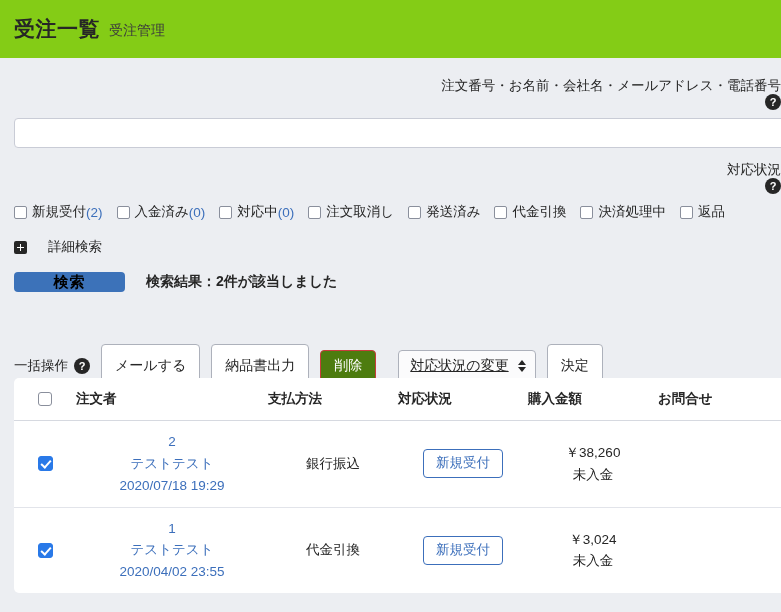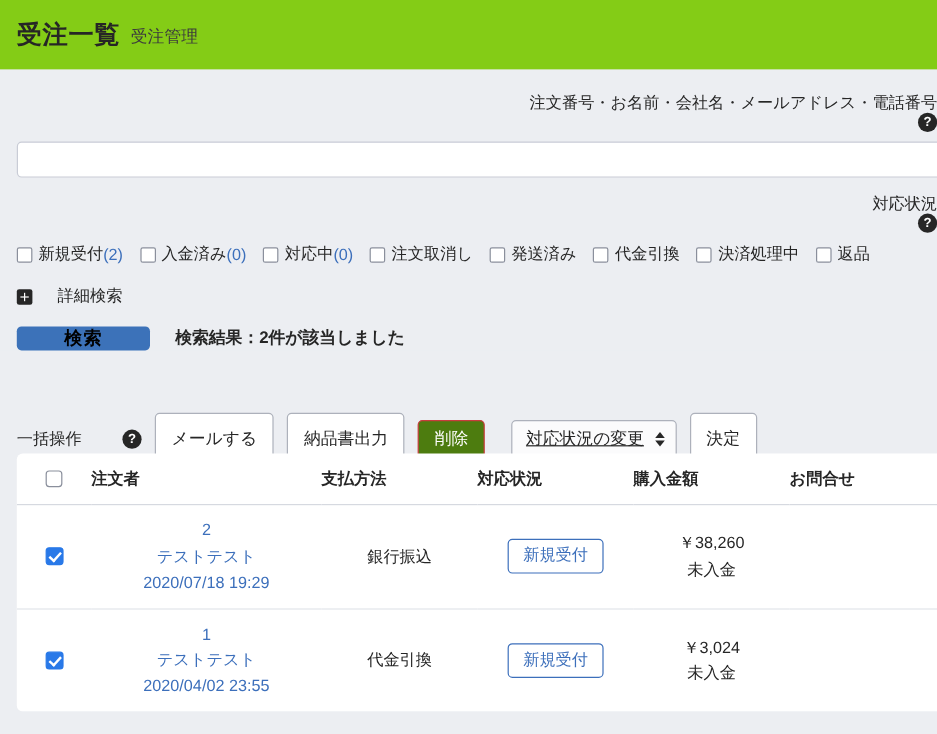--- a/index.html
+++ b/index.html
@@ -182,21 +182,20 @@
     align-items: center;
     margin-top: 52px;
     padding-left: 14px;
     font-size: 13.5px;
   }
   .bulk-label {
     display: flex;
     align-items: center;
     color: #262626;
     white-space: nowrap;
-    gap: 28px;
   }
   .btn-outline {
     background: #ffffff;
     border: 1px solid #adb1bb;
     border-radius: 4px;
     color: #262626;
     font-size: 14px;
     height: 44px;
     padding: 0 13px;
     margin-left: 11px;

